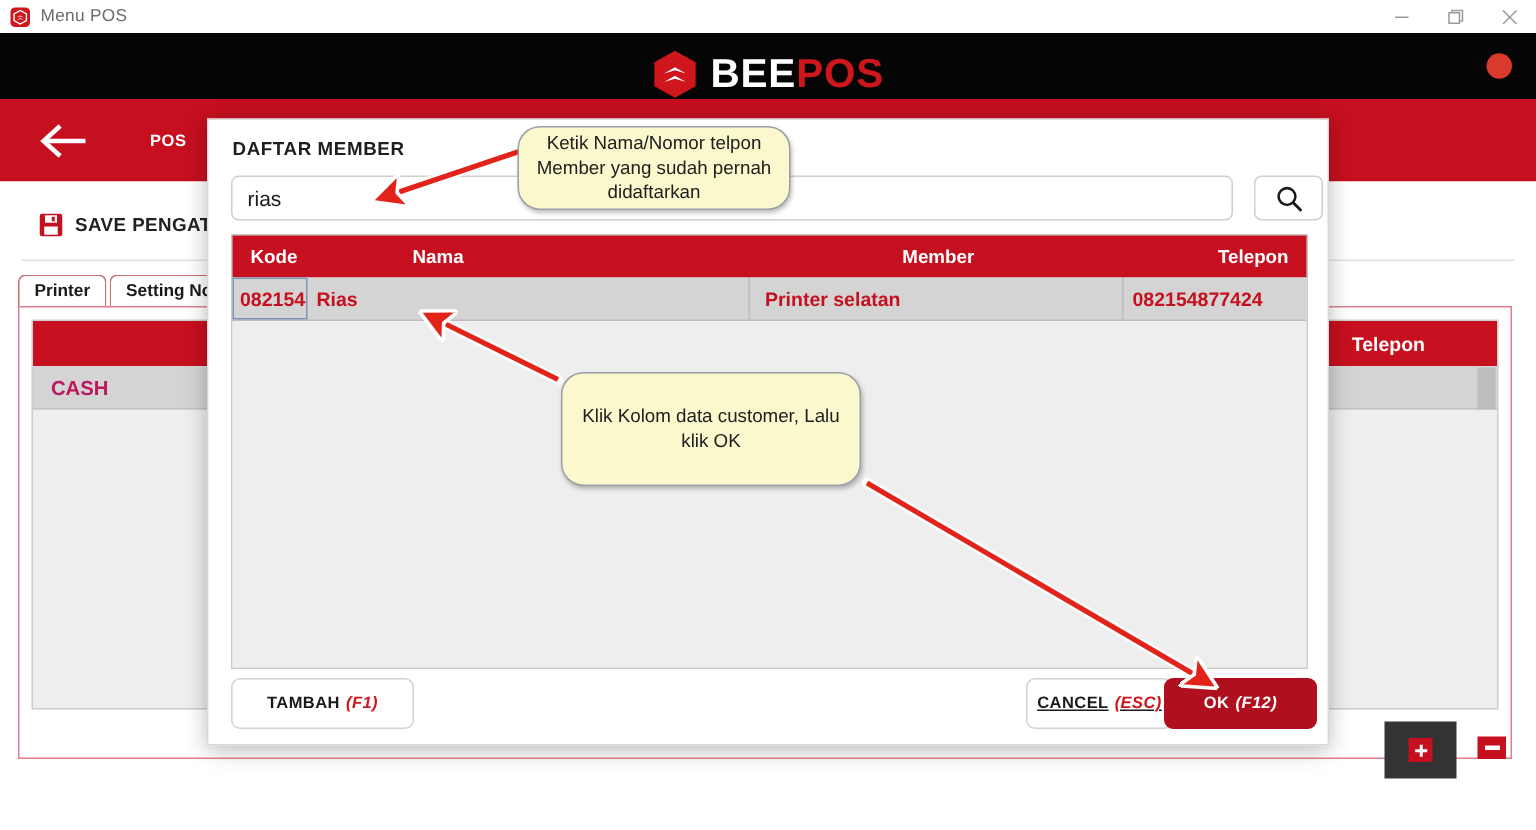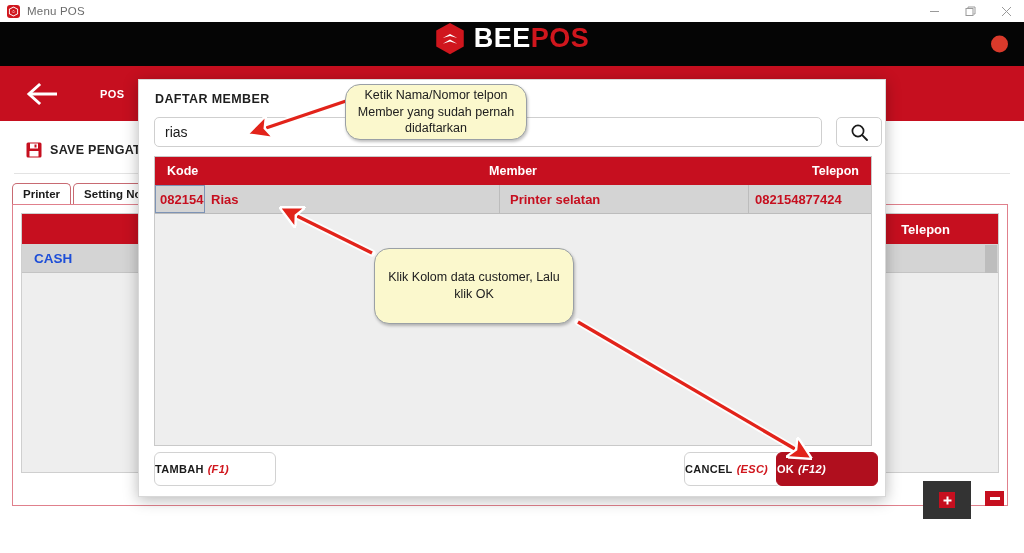--- a/index.html
+++ b/index.html
@@ -25,21 +25,21 @@
   .tb-title{font-size:11.5px;color:#6b6b6b;letter-spacing:.2px;}
   .tb-controls{margin-left:auto;display:flex;height:22px;}
   .tb-btn{
     width:36px;height:22px;display:flex;align-items:center;justify-content:center;
     color:#9a9a9a;font-size:12px;line-height:1;
   }
   .tb-btn svg{display:block;}
   
   .appheader{
     position:absolute;left:0;top:22px;width:1024px;height:44px;
-    background:#050505;display:flex;align-items:flex-start;justify-content:center;
+    background:#050505;display:flex;align-items:flex-end;justify-content:center;
   }
   .logo{display:flex;align-items:center;gap:9px;}
   .logo-mark{width:30px;height:33px;display:block;}
   .logo-text{font-size:27px;font-weight:bold;letter-spacing:.5px;line-height:1;}
   .logo-text .bee{color:#ffffff;}
   .logo-text .pos{color:#d0161d;}
   .rec-dot{
     position:absolute;right:16px;top:50%;transform:translateY(-50%);
     width:17px;height:17px;border-radius:50%;background:#d93a2b;
   }
@@ -82,21 +82,21 @@
     height:30px;background:#c60f1f;display:flex;align-items:center;color:#fff;
     font-size:13px;font-weight:bold;
   }
   .bg-th-kode{width:170px;text-align:right;padding-right:14px;box-sizing:border-box;}
   .bg-th-tel{margin-left:auto;padding-right:48px;}
   .bg-row{
     height:28px;background:#d4d4d4;display:flex;align-items:center;
     border-bottom:1px solid #c4c4c4;
   }
   .bg-row .cash{
-    padding-left:12px;font-size:13.5px;font-weight:bold;color:#1d4ed8;
+    padding-left:12px;font-size:13.5px;font-weight:bold;color:#be185d;
   }
   .bg-scroll-nub{
     position:absolute;right:1px;top:31px;width:12px;height:28px;background:#bdbdbd;
   }
   .bg-body-fill{position:absolute;left:1px;right:14px;top:60px;bottom:1px;background:#eeeeee;}
   .btn-add-dark{
     position:absolute;left:910px;top:276px;width:48px;height:38px;background:#333333;
     display:flex;align-items:center;justify-content:center;
   }
   .btn-add-dark .plus-box{
@@ -154,29 +154,29 @@
     display:flex;align-items:center;background:#d4d4d4;box-sizing:border-box;
   }
   .gc-nama{width:295px;padding-left:6px;border-right:1px solid #bcbcbc;height:28px;display:flex;align-items:center;}
   .gc-alamat{flex:1;padding-left:10px;border-right:1px solid #bcbcbc;height:28px;display:flex;align-items:center;}
   .gc-telepon{width:122px;text-align:left;padding-left:6px;height:28px;display:flex;align-items:center;}
   .grid-fill{position:absolute;left:0;right:0;top:57px;bottom:0;background:#eeeeee;}
   .footer-btns{position:absolute;left:15px;top:372px;width:718px;height:34px;}
   .btn{
     box-sizing:border-box;border-radius:6px;font-family:"Liberation Sans", sans-serif;
     font-size:11px;font-weight:bold;letter-spacing:.3px;cursor:pointer;
-    display:flex;align-items:center;justify-content:flex-start;gap:4px;
+    display:flex;align-items:center;justify-content:center;gap:4px;
   }
   .btn-tambah{
     position:absolute;left:0;top:0;width:122px;height:34px;
     background:#ffffff;border:1px solid #d2d2d2;color:#1a1a1a;
   }
   .btn-cancel{
     position:absolute;left:530px;top:0;width:98px;height:34px;
-    background:#ffffff;border:1px solid #d2d2d2;color:#1a1a1a;
+    background:#ffffff;border:1px solid #d2d2d2;color:#1a1a1a;text-decoration:underline;
   }
   .btn-ok{
     position:absolute;left:622px;top:0;width:102px;height:34px;
     background:#b00f1e;border:1px solid #b00f1e;color:#ffffff;
   }
   .key{color:#d0161d;font-style:italic;font-weight:bold;}
   .btn-ok .key{color:#ffffff;}
   
   .callout{
     position:absolute;background:#fbf8cd;border:1px solid #9aa0a6;border-radius:15px;
@@ -301,20 +301,21 @@
         <circle cx="8" cy="8" r="5.6" fill="none" stroke="#1a1a1a" stroke-width="1.7"></circle>
         <line x1="12.2" y1="12.2" x2="17" y2="17" stroke="#1a1a1a" stroke-width="1.9" stroke-linecap="round"></line>
       </svg>
     </div>
   </div>
 
   <div class="grid">
     <div class="grid-fill"></div>
     <div class="grid-head">
       <span class="gh gh-kode">Kode</span>
+      <span class="gh gh-nama">Nama</span>
       <span class="gh gh-alamat">Member</span>
       <span class="gh gh-telepon">Telepon</span>
     </div>
     <div class="grid-row">
       <span class="gc gc-kode">0821548</span>
       <span class="gc gc-nama">Rias</span>
       <span class="gc gc-alamat">Printer selatan</span>
       <span class="gc gc-telepon">082154877424</span>
     </div>
   </div>

